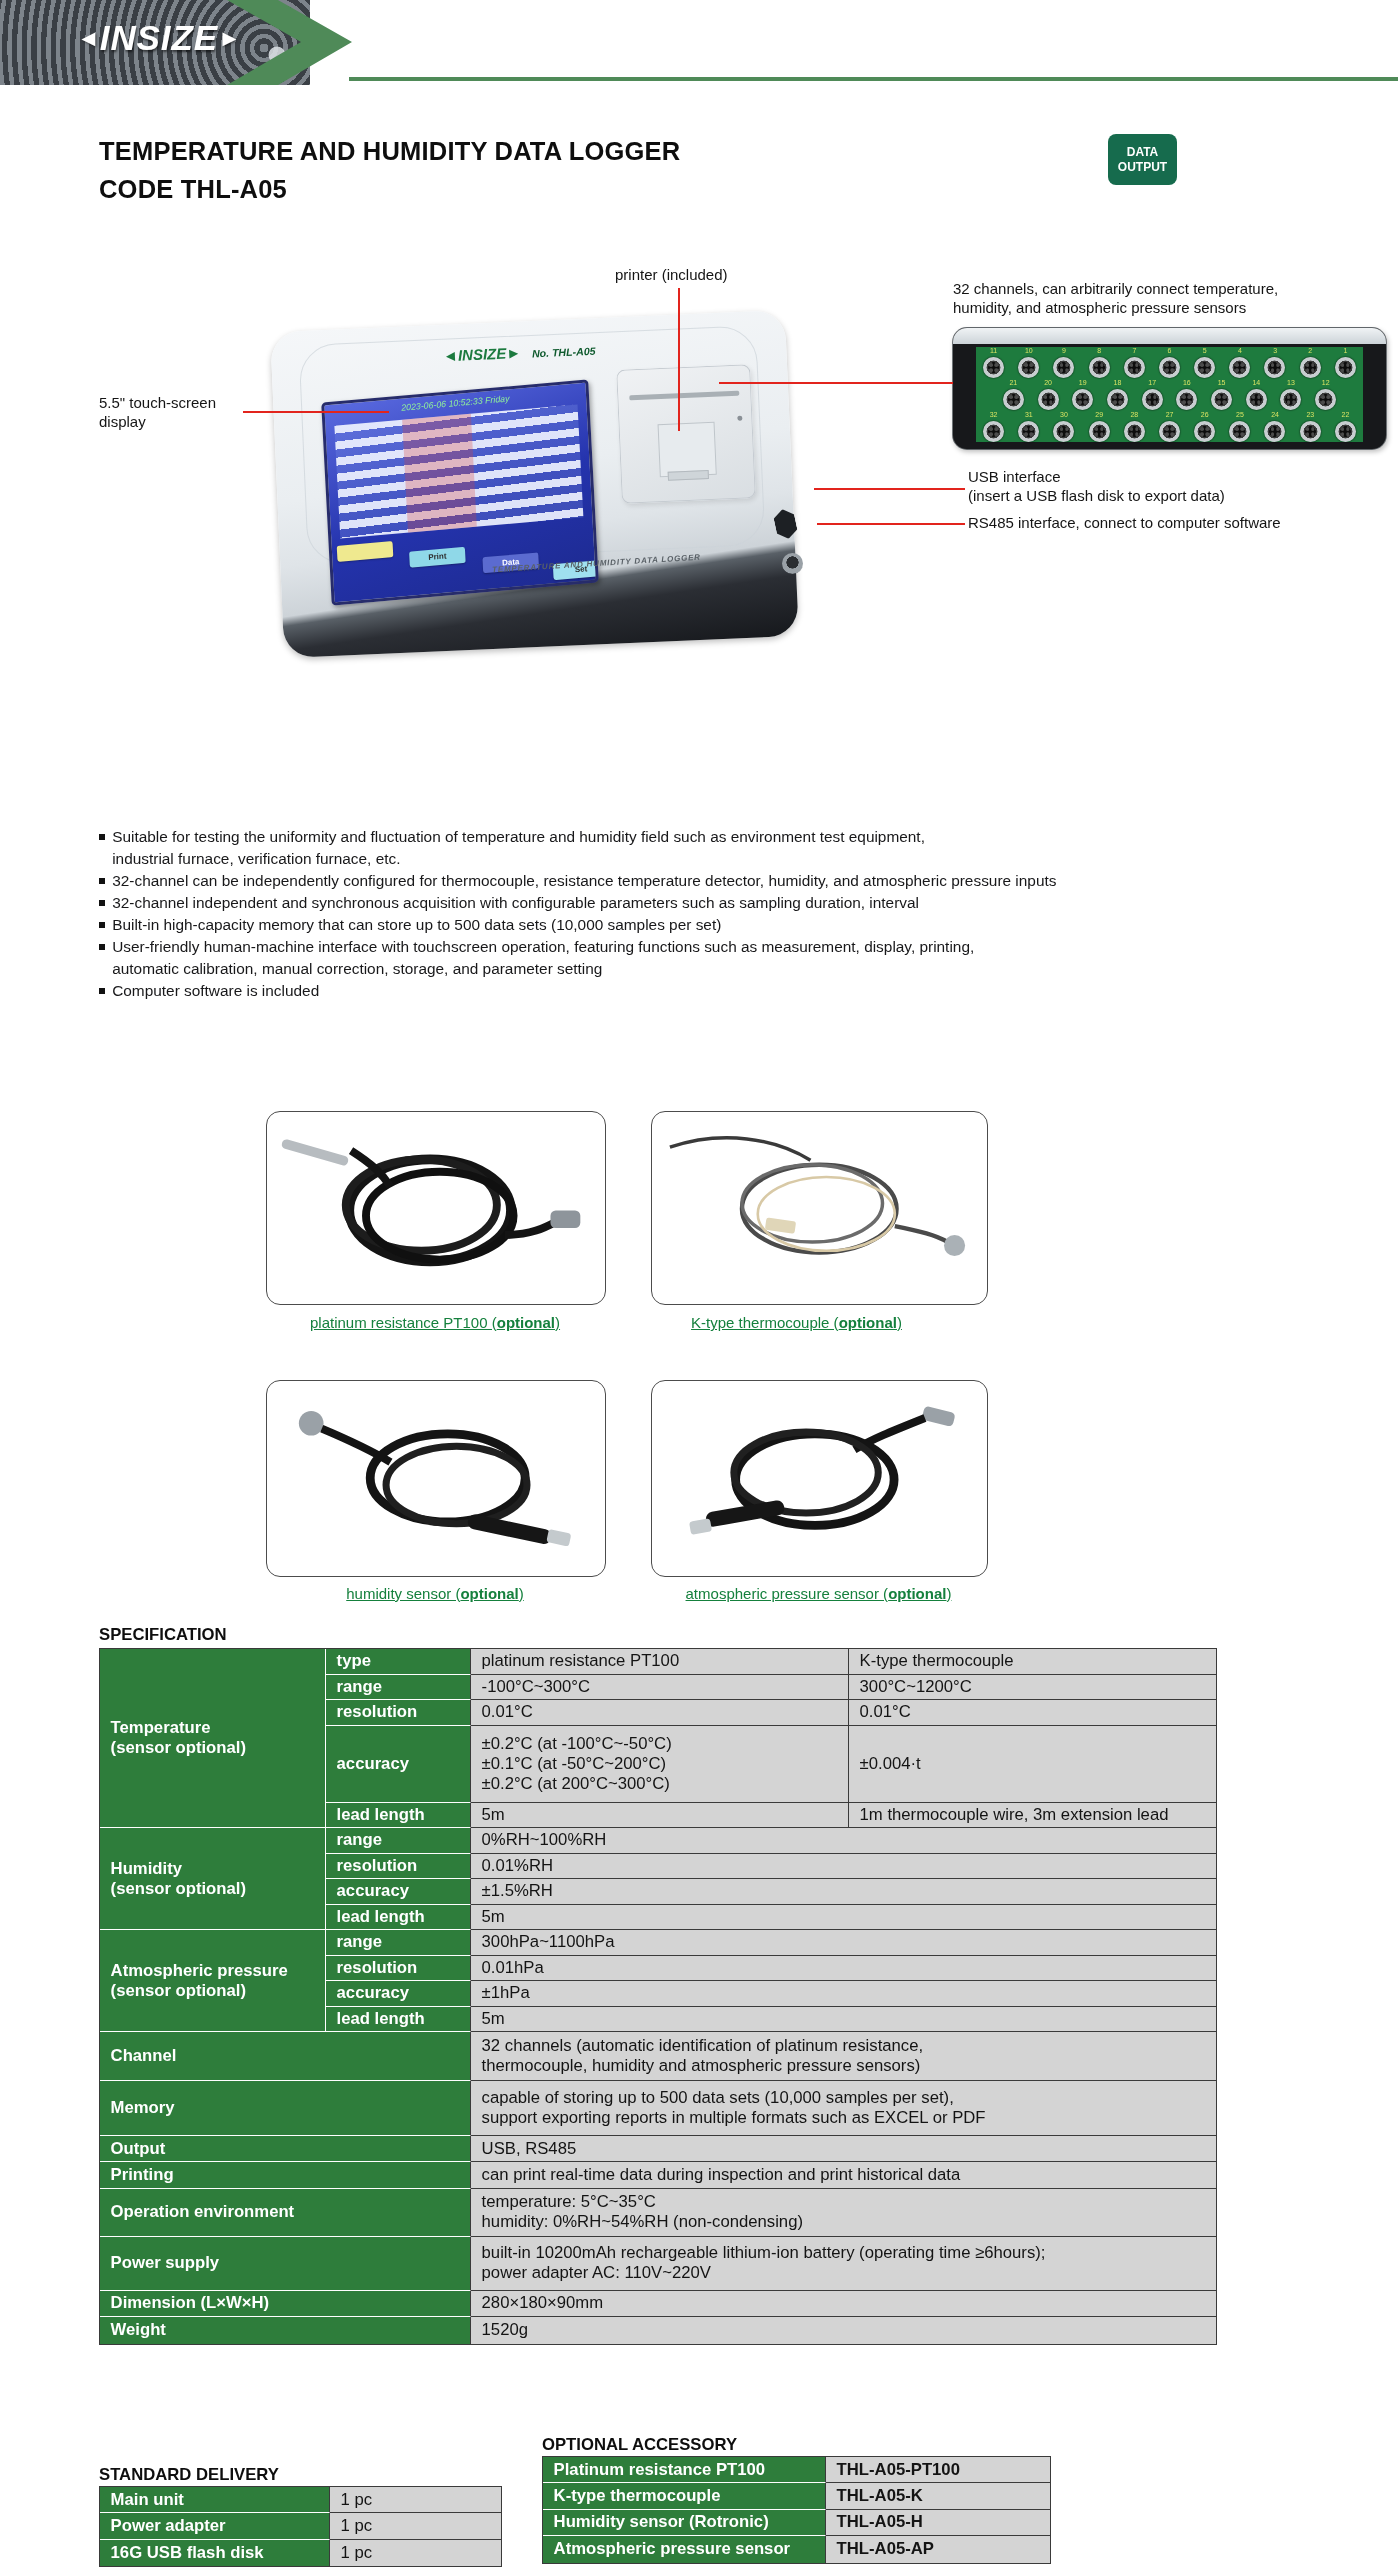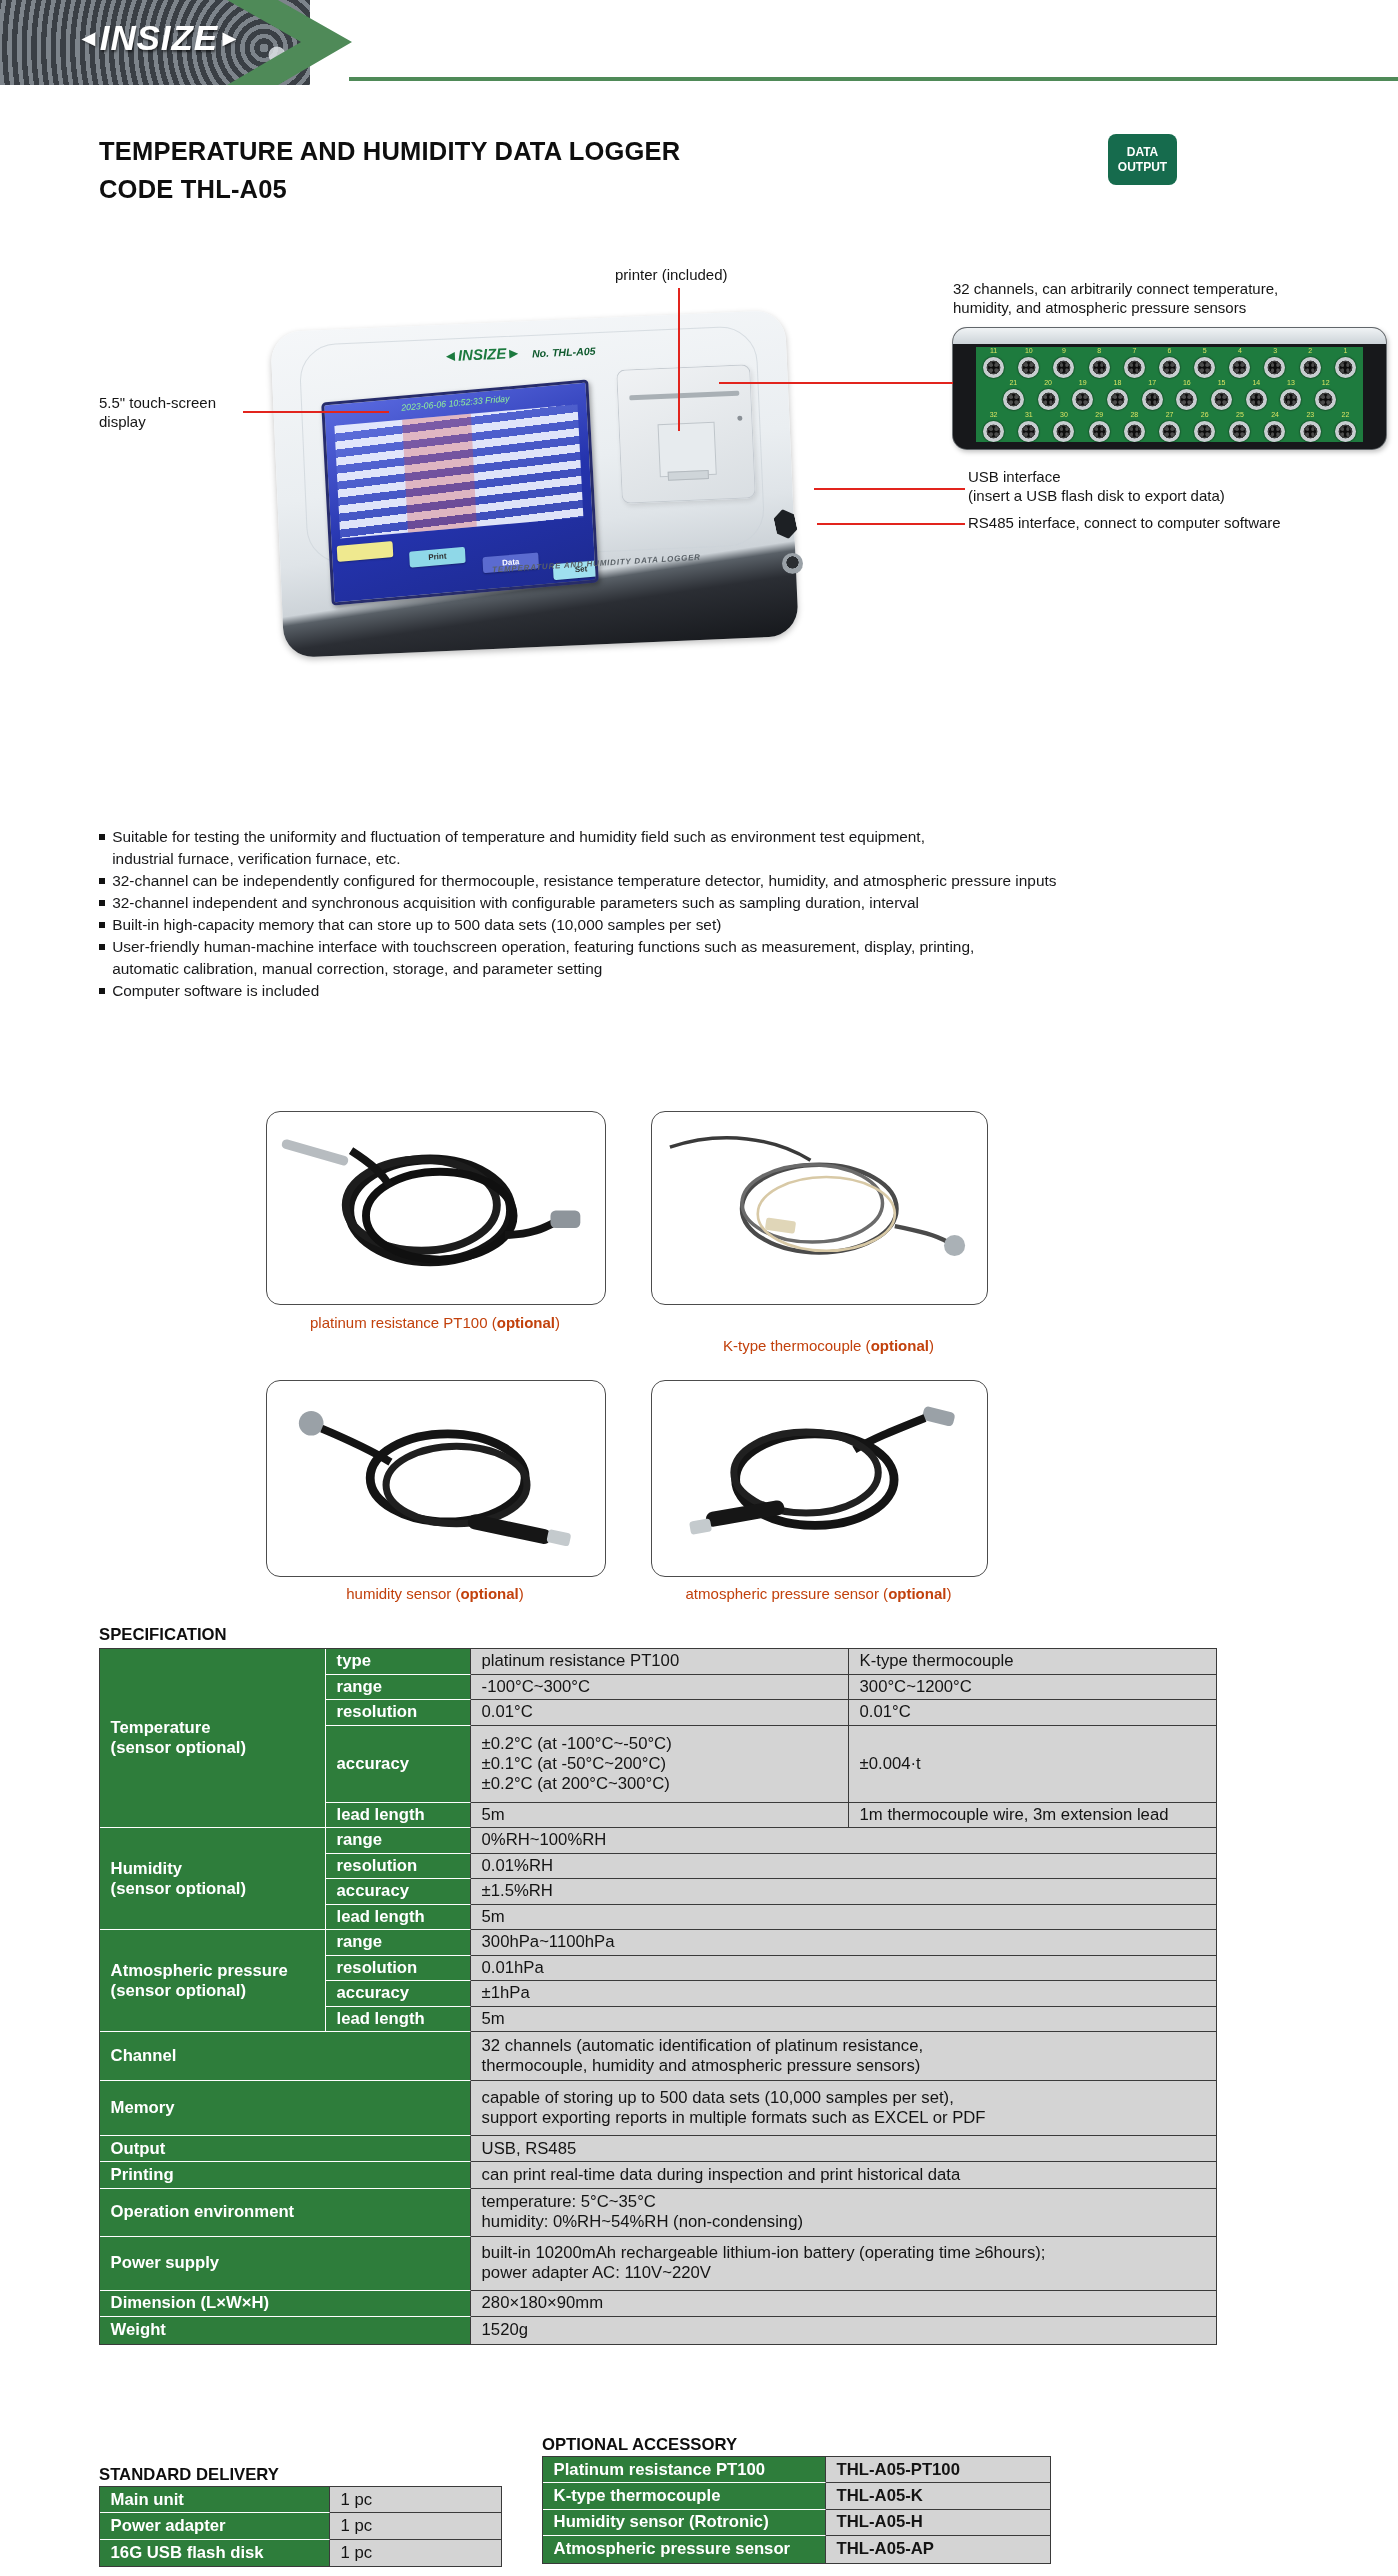--- a/index.html
+++ b/index.html
@@ -83,21 +83,21 @@
   .ann{position:absolute;font-size:15px;color:#151515;line-height:18.5px;white-space:pre-line;}
   .rline{position:absolute;background:#e2241d;}
 
   
   .features{position:absolute;left:99px;top:826px;width:1233px;font-size:15.4px;line-height:22px;color:#18181a;}
   .feat{position:relative;padding-left:13.2px;white-space:pre-line;}
   .feat::before{content:"";position:absolute;left:0;top:8px;width:6.2px;height:6.2px;background:#111;}
 
   
   .sbox{position:absolute;border:1.8px solid #4c4c4c;border-radius:14px;background:#fff;overflow:hidden;}
-  .cap{position:absolute;text-align:center;font-size:15px;color:#c2410c;}
+  .cap{position:absolute;text-align:center;font-size:15px;color:#15803d;text-decoration:underline;}
 
   
   .sec-h{position:absolute;font-size:16.7px;font-weight:bold;color:#0e0e0e;}
   table.gridt{border-collapse:separate;border-spacing:0;border:1.8px solid #3a3a3a;table-layout:fixed;font-size:16.7px;}
   table.gridt td{padding:1.8px 10.6px;line-height:20px;white-space:pre-line;vertical-align:middle;box-sizing:border-box;overflow:hidden;}
   td.g{background:#2e7d3b;color:#fff;font-weight:bold;border-right:1.8px solid #fff;border-bottom:1.8px solid #fff;}
   td.sub{border-right:1.8px solid #3a3a3a;}
   td.v{background:#d4d4d4;color:#141414;border-bottom:1.8px solid #3a3a3a;border-right:1.8px solid #3a3a3a;}
   td.v:last-child{border-right:none;}
   table.gridt tr:last-child td{border-bottom:none;}
@@ -307,21 +307,21 @@
       <rect x="310" y="28" width="36" height="16" rx="5" fill="#9aa1a7" transform="rotate(14 310 28)"></rect>
       <path d="M310 42 C270 58 250 66 230 78" stroke="#141414" stroke-width="9" fill="none"></path>
       <ellipse cx="185" cy="112" rx="90" ry="52" fill="none" stroke="#141414" stroke-width="10"></ellipse>
       <ellipse cx="175" cy="104" rx="82" ry="46" fill="none" stroke="#202020" stroke-width="8"></ellipse>
       <rect x="60" y="150" width="90" height="17" rx="8" fill="#161616" transform="rotate(-10 60 150)"></rect>
       <rect x="42" y="160" width="24" height="15" rx="4" fill="#c4cacd" transform="rotate(-10 42 160)"></rect>
     </svg>
   </div>
 
   <div class="cap" style="left:266px;top:1314px;width:338px;"><span>platinum resistance PT100 (</span><b>optional</b><span>)</span></div>
-  <div class="cap" style="left:661px;top:1314px;width:335px;margin-top:23px;"><span>K-type thermocouple (</span><b>optional</b><span>)</span></div>
+  <div class="cap" style="left:629px;top:1314px;width:335px;"><span>K-type thermocouple (</span><b>optional</b><span>)</span></div>
   <div class="cap" style="left:266px;top:1585px;width:338px;"><span>humidity sensor (</span><b>optional</b><span>)</span></div>
   <div class="cap" style="left:651px;top:1585px;width:335px;"><span>atmospheric pressure sensor (</span><b>optional</b><span>)</span></div>
 
   <div class="sec-h" style="left:99px;top:1625px;">SPECIFICATION</div>
   <table class="gridt spec">
     <colgroup>
         <col style="width:226px">
         <col style="width:145px">
         <col style="width:378px">
         <col style="width:367px">

